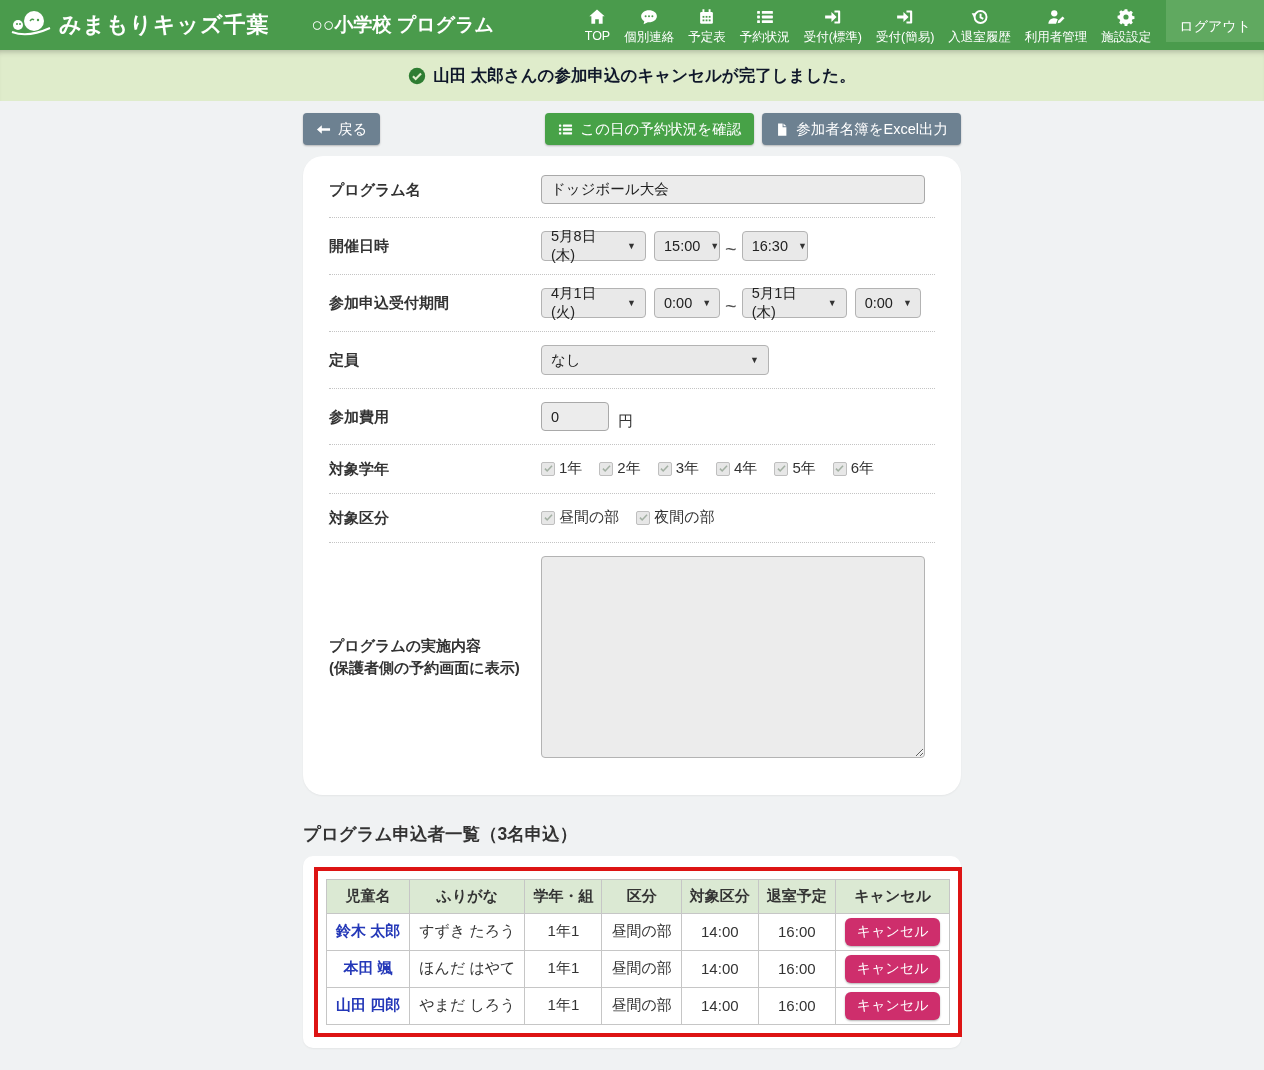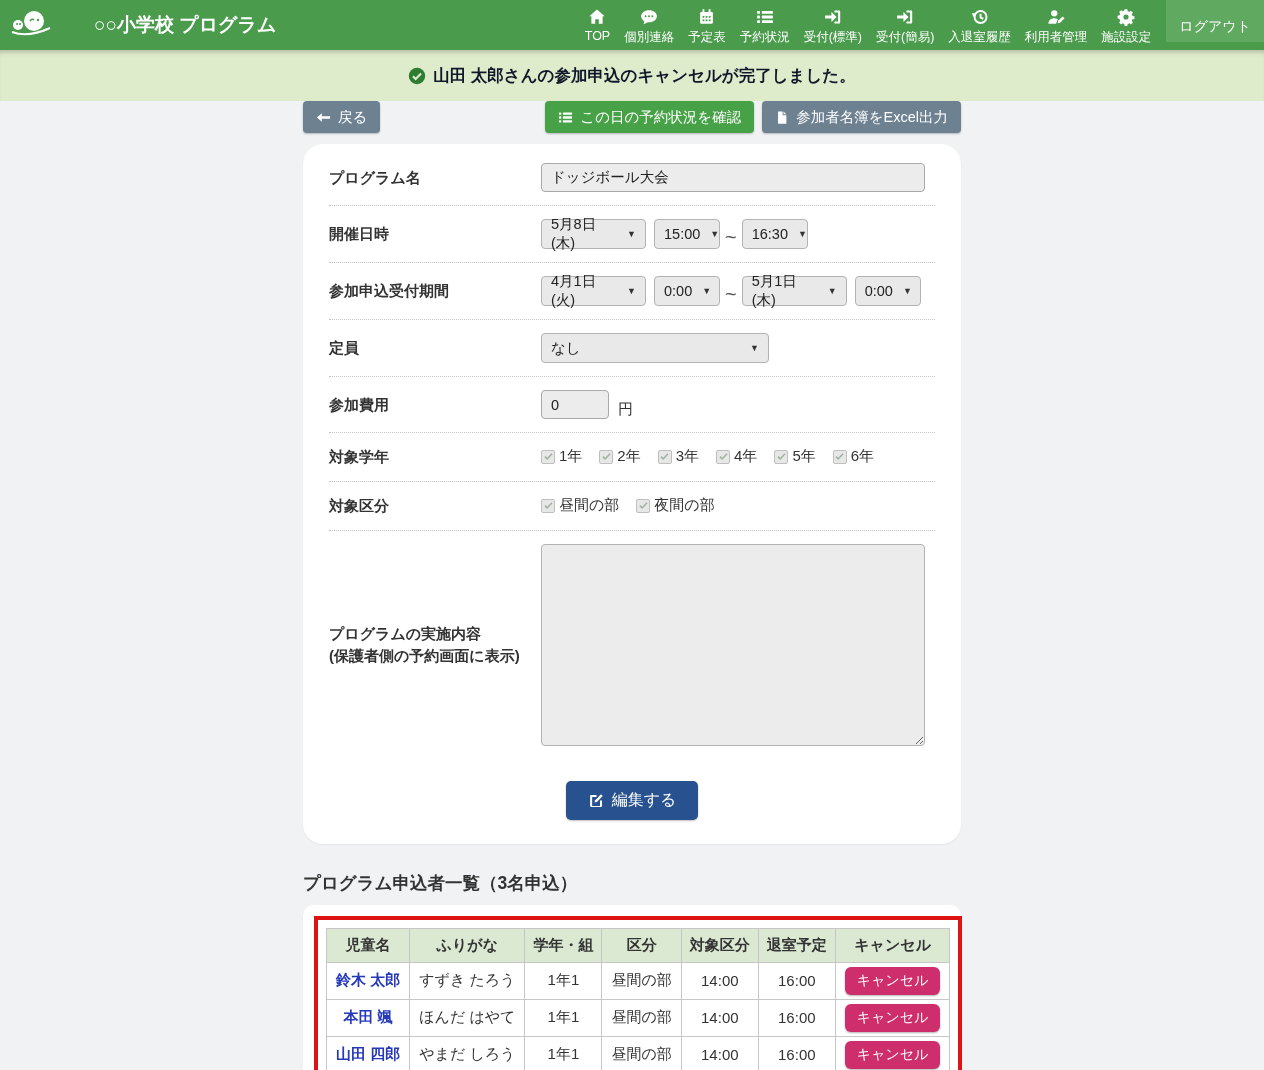--- a/index.html
+++ b/index.html
@@ -30,21 +30,21 @@
   }
   
   .alert {
     height:51px; background:#dfeccb; color:#0f172a;
     display:flex; align-items:center; justify-content:center; gap:7px;
     font-size:16.5px; font-weight:bold;
     box-shadow: inset 0 6px 6px -5px rgba(0,0,0,.28);
   }
   
   .container { width:658px; margin:0 auto; }
-  .toolbar { display:flex; align-items:center; }
+  .toolbar { display:flex; align-items:center; margin-top:12px; }
   .toolbar .spacer { flex:1; }
   .btn {
     display:inline-flex; align-items:center; gap:7px;
     border:none; border-radius:4px; color:#fff; cursor:pointer;
     font-size:14.5px; padding:7px 13px; height:32px;
     font-family:inherit; box-shadow:0 1px 2px rgba(0,0,0,.25);
   }
   .btn-slate { background:#6d8191; }
   .btn-green { background:#47a247; }
   .btn-blue  { background:#28528f; }
@@ -123,20 +123,21 @@
       <svg width="42" height="30" viewBox="0 0 42 30" fill="none">
         <circle cx="8" cy="17" r="5" fill="#fff"></circle>
         <circle cx="7" cy="16" r="1" fill="#4a9b4c"></circle>
           <circle cx="10" cy="16" r="1" fill="#4a9b4c"></circle>
         <circle cx="24" cy="13" r="10" fill="#fff"></circle>
         <path d="M20 13q2-3 4-1" stroke="#4a9b4c" stroke-width="1.4" fill="none"></path>
         <circle cx="28" cy="12" r="1.2" fill="#4a9b4c"></circle>
         <path d="M2 24q16 6 38-4" stroke="#fff" stroke-width="2" fill="none"></path>
       </svg>
     </span>
+    <span class="brand-text">みまもりキッズ千葉</span>
   </div>
   <div class="app-title">○○小学校 プログラム</div>
 
   <div class="nav">
     <div class="nav-item">
       <span class="nicon">
         <svg width="18" height="18" viewBox="0 0 16 16" fill="#fff">
             <path d="M8 1.3l6.8 6H13V14H9.6V9.9H6.4V14H3V7.3H1.2z"></path>
           </svg>
       </span>
@@ -432,31 +433,20 @@
     <div class="frow no-sep">
       <div class="flabel">
         <div>プログラムの実施内容</div>
         <div>(保護者側の予約画面に表示)</div>
       </div>
       <div class="fcontrol">
         <textarea class="desc-area" readonly="" style=""></textarea>
       </div>
     </div>
 
-    <div class="edit-row">
-      <button class="btn btn-blue btn-edit">
-        <span style="display:flex;">
-          <svg width="17" height="17" viewBox="0 0 16 16" fill="#fff">
-              <path d="M13.2 8v5.2c0 .4-.4.8-.8.8H2.8c-.4 0-.8-.4-.8-.8V3.6c0-.4.4-.8.8-.8H8v1.9H3.9v8.4h7.4V8z"></path>
-              <path d="M6.2 9.8l.5-2.1 5.6-5.6 1.6 1.6-5.6 5.6z"></path>
-            </svg>
-        </span>
-        <span>編集する</span>
-      </button>
-    </div>
   </div>
 
   <div class="section-title">プログラム申込者一覧（3名申込）</div>
 
   <div class="table-card">
     <div class="red-box">
       <table class="plist">
         <thead>
           <tr>
             <th class="col-name">児童名</th>

